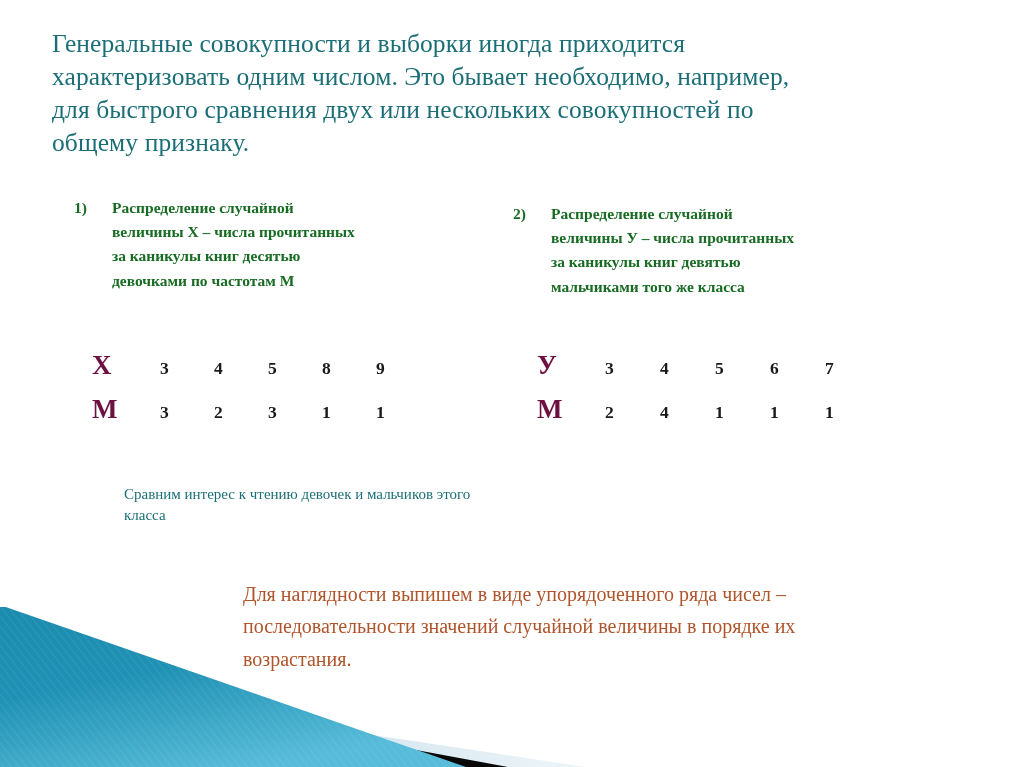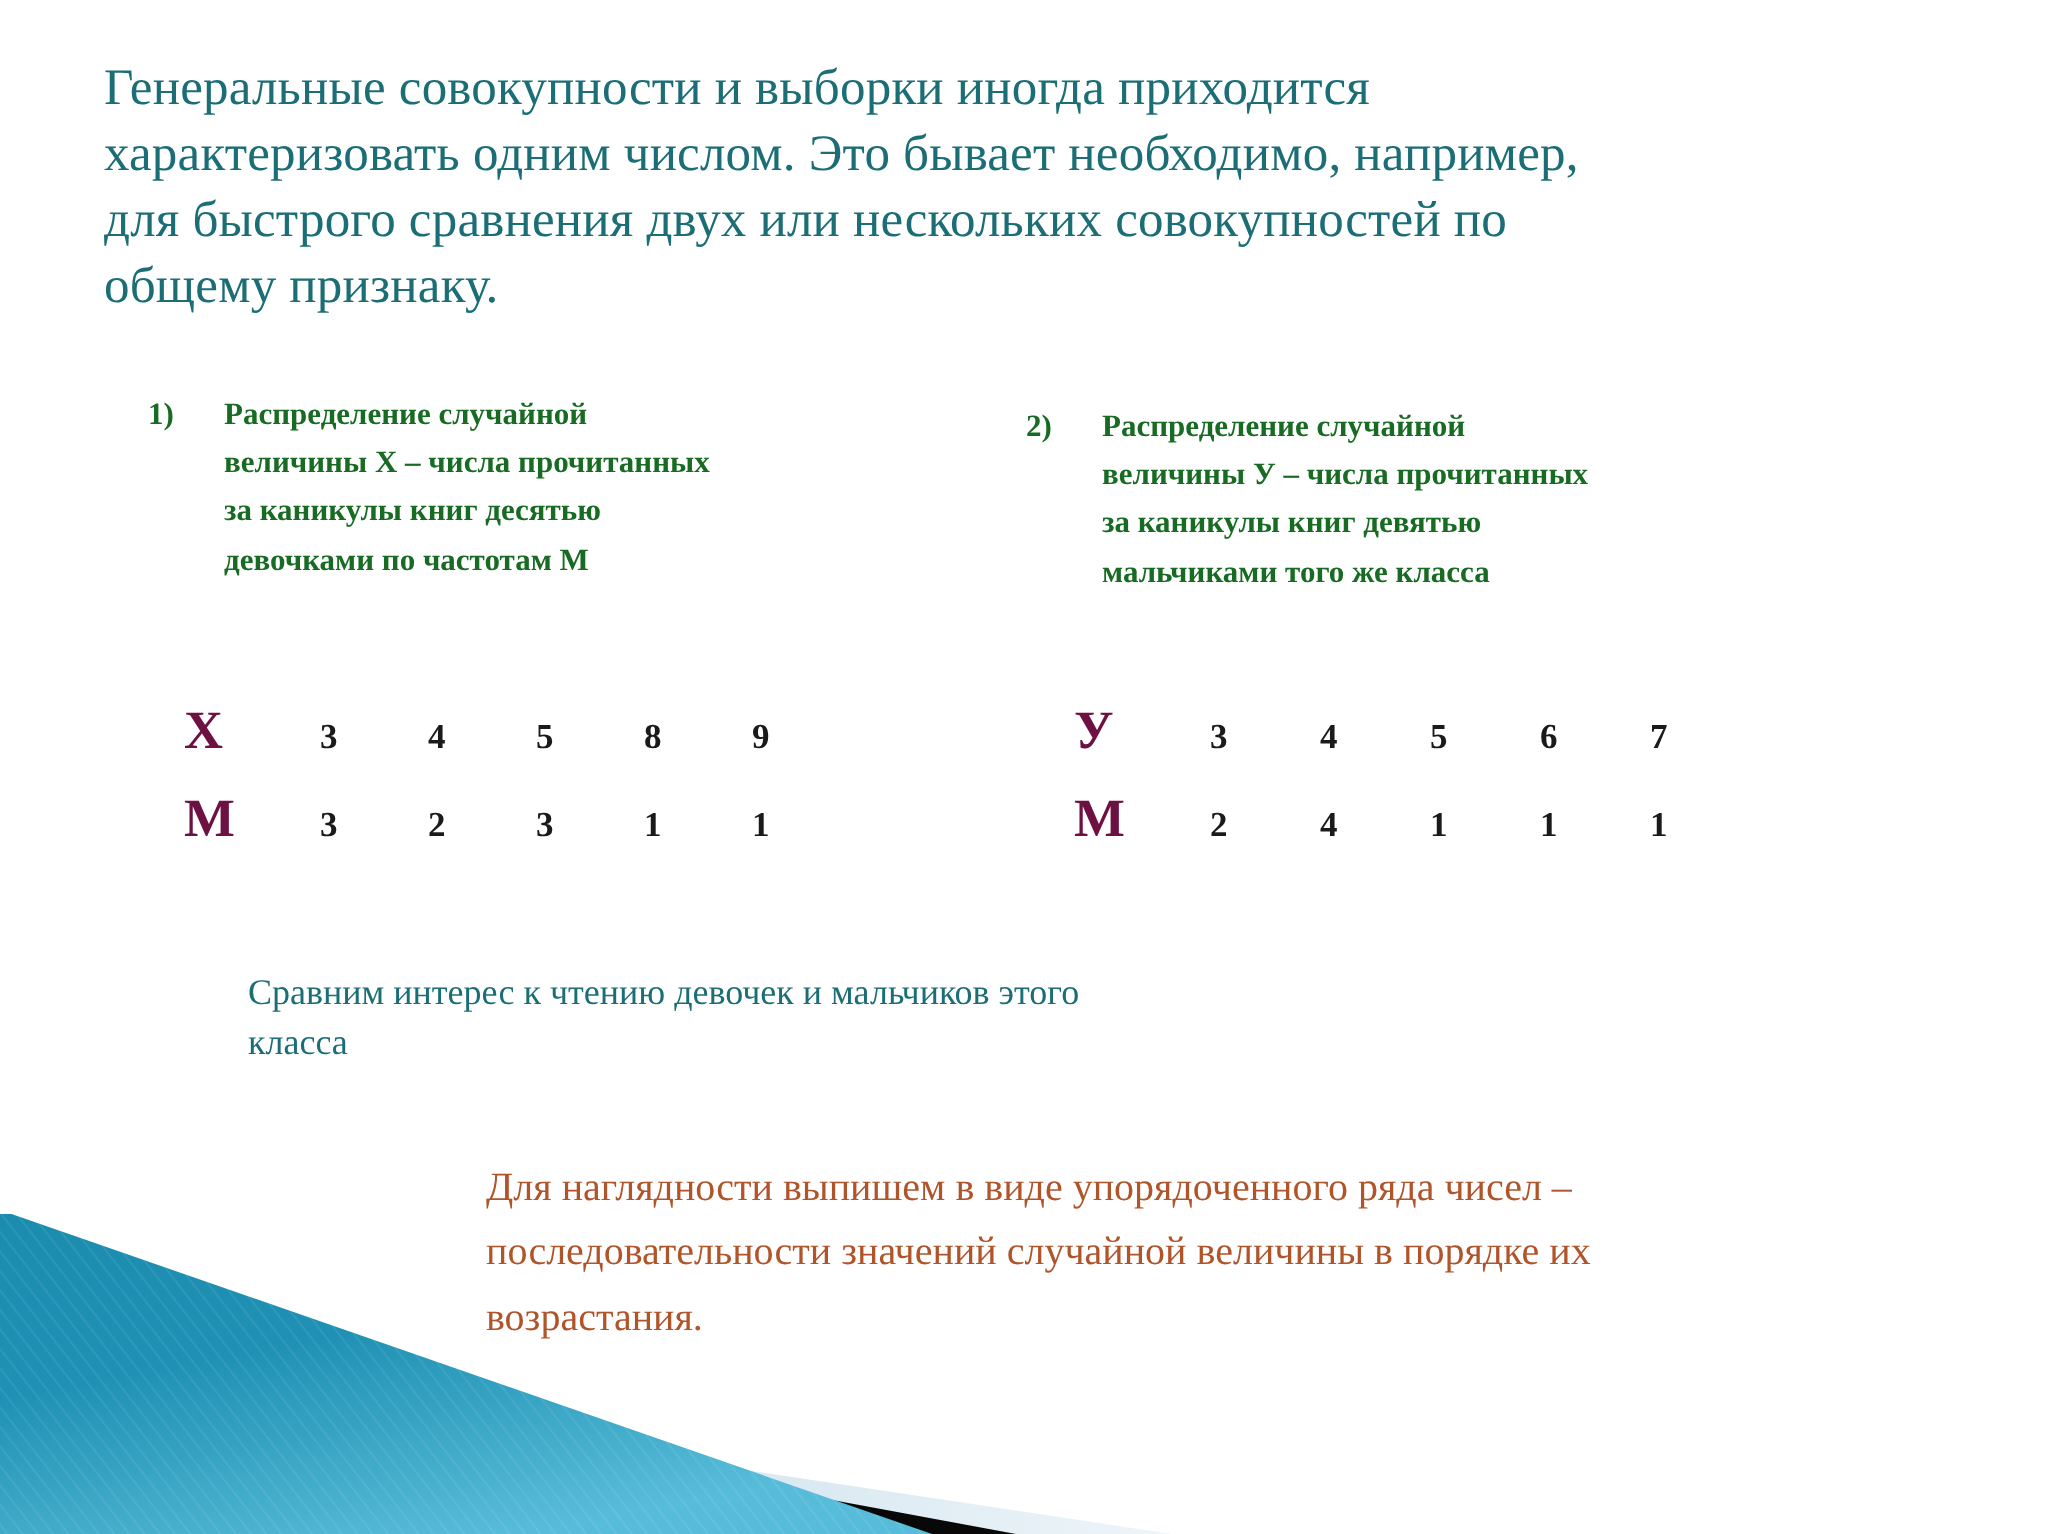--- a/index.html
+++ b/index.html
@@ -109,21 +109,21 @@
   }
   #table-y .cell { width: 55px; }
 
   
   .teal-para {
     position: absolute;
     left: 124px;
     top: 484px;
     width: 640px;
     color: #1b6e76;
-    font-size: 18px;
+    font-size: 15px;
     line-height: 1.37;
     white-space: pre-line;
   }
 
   
   .orange-para {
     position: absolute;
     left: 243px;
     top: 578px;
     width: 700px;

